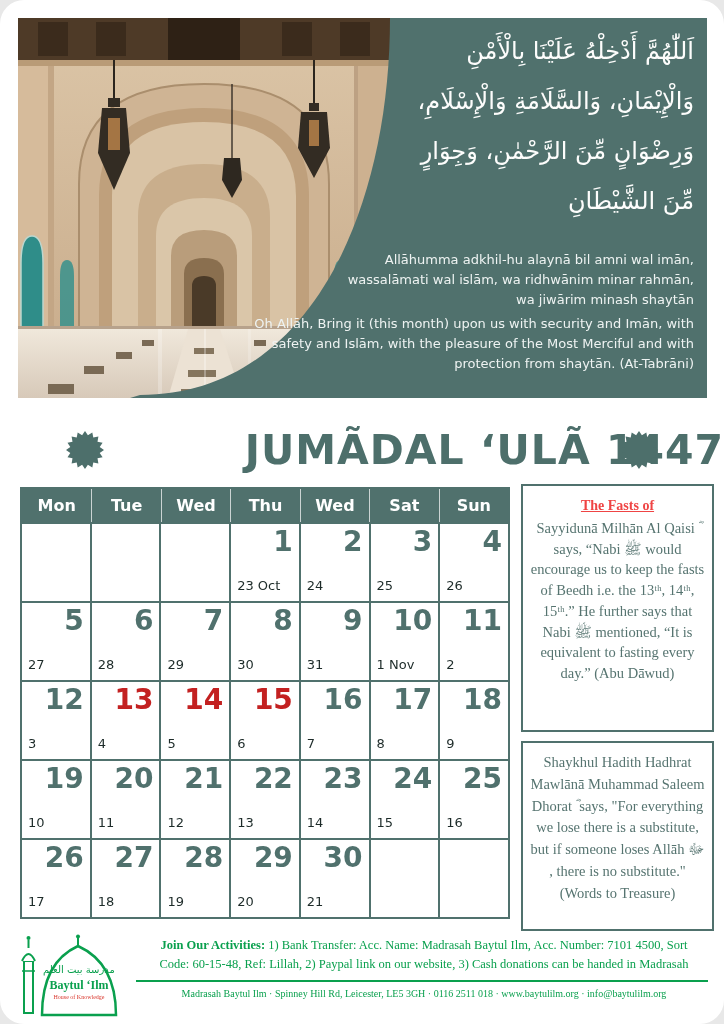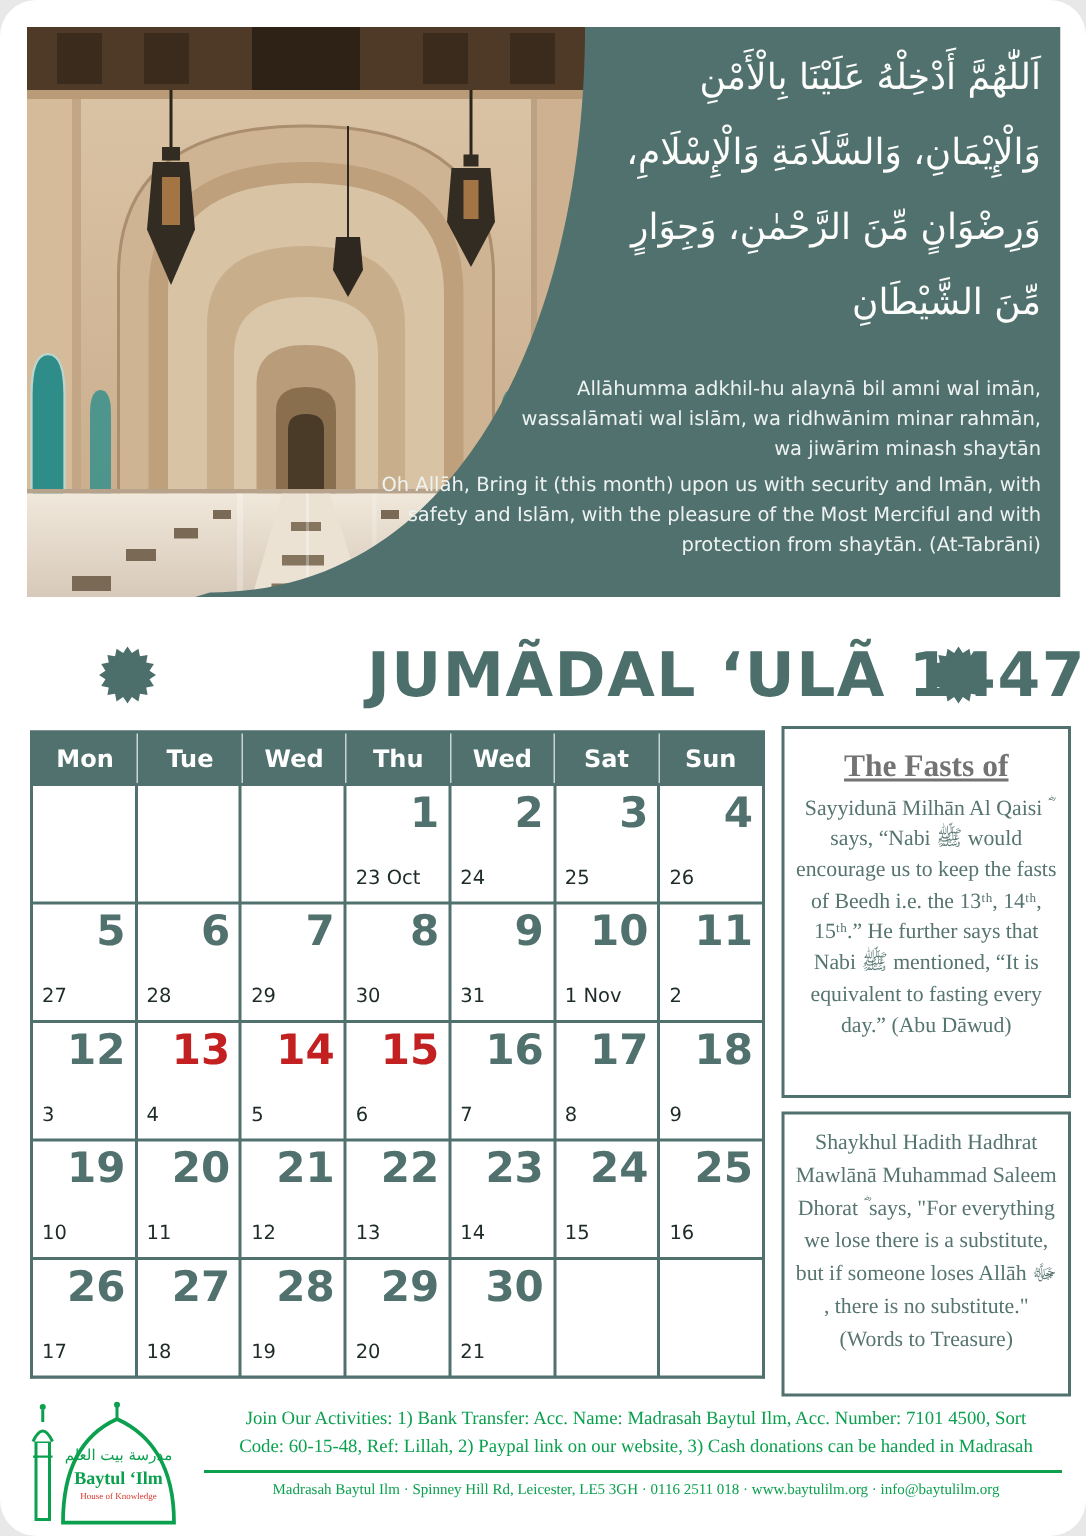--- a/index.html
+++ b/index.html
@@ -31,28 +31,28 @@
   .cell{background:#ffffff;position:relative;}
   .cell .hijri{position:absolute;top:1px;right:6px;font-size:28px;font-weight:bold;color:#50716d;}
   .cell.red .hijri{color:#c32121;}
   .cell .greg{position:absolute;left:6px;bottom:8px;font-size:13px;color:#1d2b29;}
   
   .side-box{position:absolute;left:521px;width:193px;box-sizing:border-box;background:#fff;
             border:2px solid #50716d;font-family:"Liberation Serif",serif;color:#567470;
             text-align:center;padding:9px 6px;}
   .box1{top:484px;height:248px;font-size:14.5px;line-height:1.43;}
   .box2{top:741px;height:190px;font-size:14.5px;line-height:1.5;}
-  .box-heading{font-weight:bold;text-decoration:underline;font-size:21px;color:#737373;line-height:1.5;}
+  .box-heading{font-weight:bold;text-decoration:underline;font-size:14px;color:#ef4444;line-height:1.5;}
   .box1 .body{margin-top:2px;}
   
   .footer-logo{position:absolute;left:20px;top:931px;width:106px;height:88px;}
   .activities{position:absolute;left:134px;top:936px;width:580px;text-align:center;
               font-family:"Liberation Serif",serif;font-size:12.5px;line-height:1.55;
               color:#0aa04e;white-space:pre-line;}
-  .activities .lbl{font-weight:normal;text-align:right;}
+  .activities .lbl{font-weight:bold;text-align:right;}
   .footer-divider{position:absolute;left:136px;top:980px;width:572px;height:2px;background:#0aa04e;}
   .address{position:absolute;left:134px;top:988px;width:580px;text-align:center;
            font-family:"Liberation Serif",serif;font-size:10px;color:#0aa04e;white-space:nowrap;}
 </style>
 </head>
 <body>
 
 <div class="page">
 
   <svg class="photo" viewBox="0 0 372 380" preserveAspectRatio="none">

